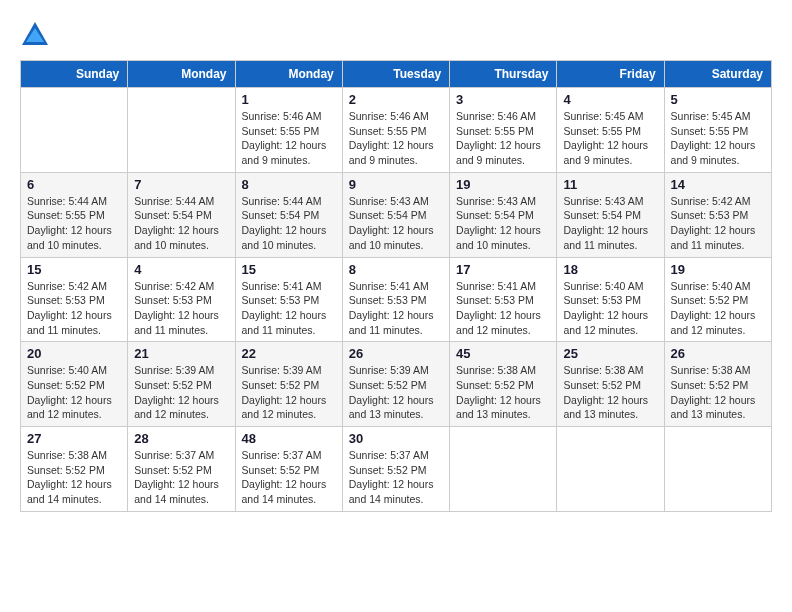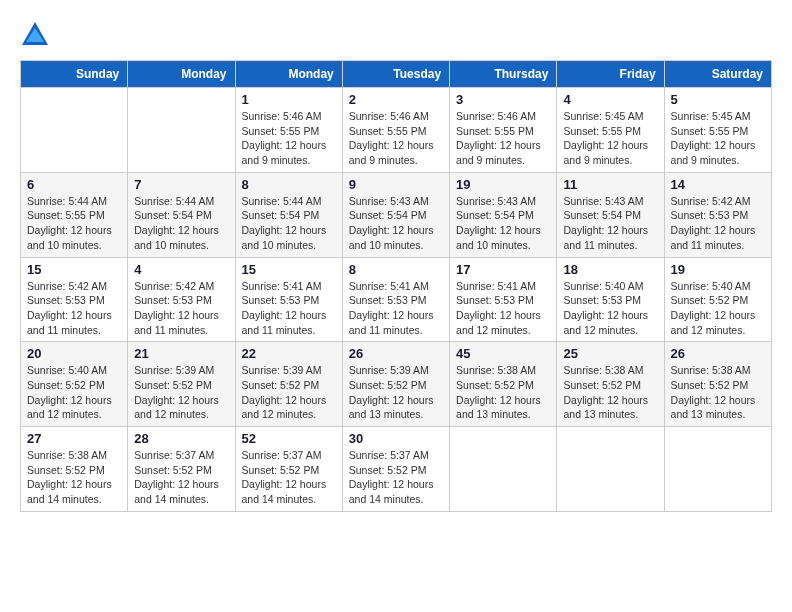--- a/index.html
+++ b/index.html
@@ -299,21 +299,21 @@
 Sunset: 5:52 PM
 Daylight: 12 hours and 14 minutes.</div>
         </td>
         <td>
           <span class="day-number">28</span>
           <div class="day-info" style="white-space: pre-line;">Sunrise: 5:37 AM
 Sunset: 5:52 PM
 Daylight: 12 hours and 14 minutes.</div>
         </td>
         <td>
-          <span class="day-number">52</span>
+          <span class="day-number">48</span>
           <div class="day-info" style="white-space: pre-line;">Sunrise: 5:37 AM
 Sunset: 5:52 PM
 Daylight: 12 hours and 14 minutes.</div>
         </td>
         <td>
           <span class="day-number">30</span>
           <div class="day-info" style="white-space: pre-line;">Sunrise: 5:37 AM
 Sunset: 5:52 PM
 Daylight: 12 hours and 14 minutes.</div>
         </td>

